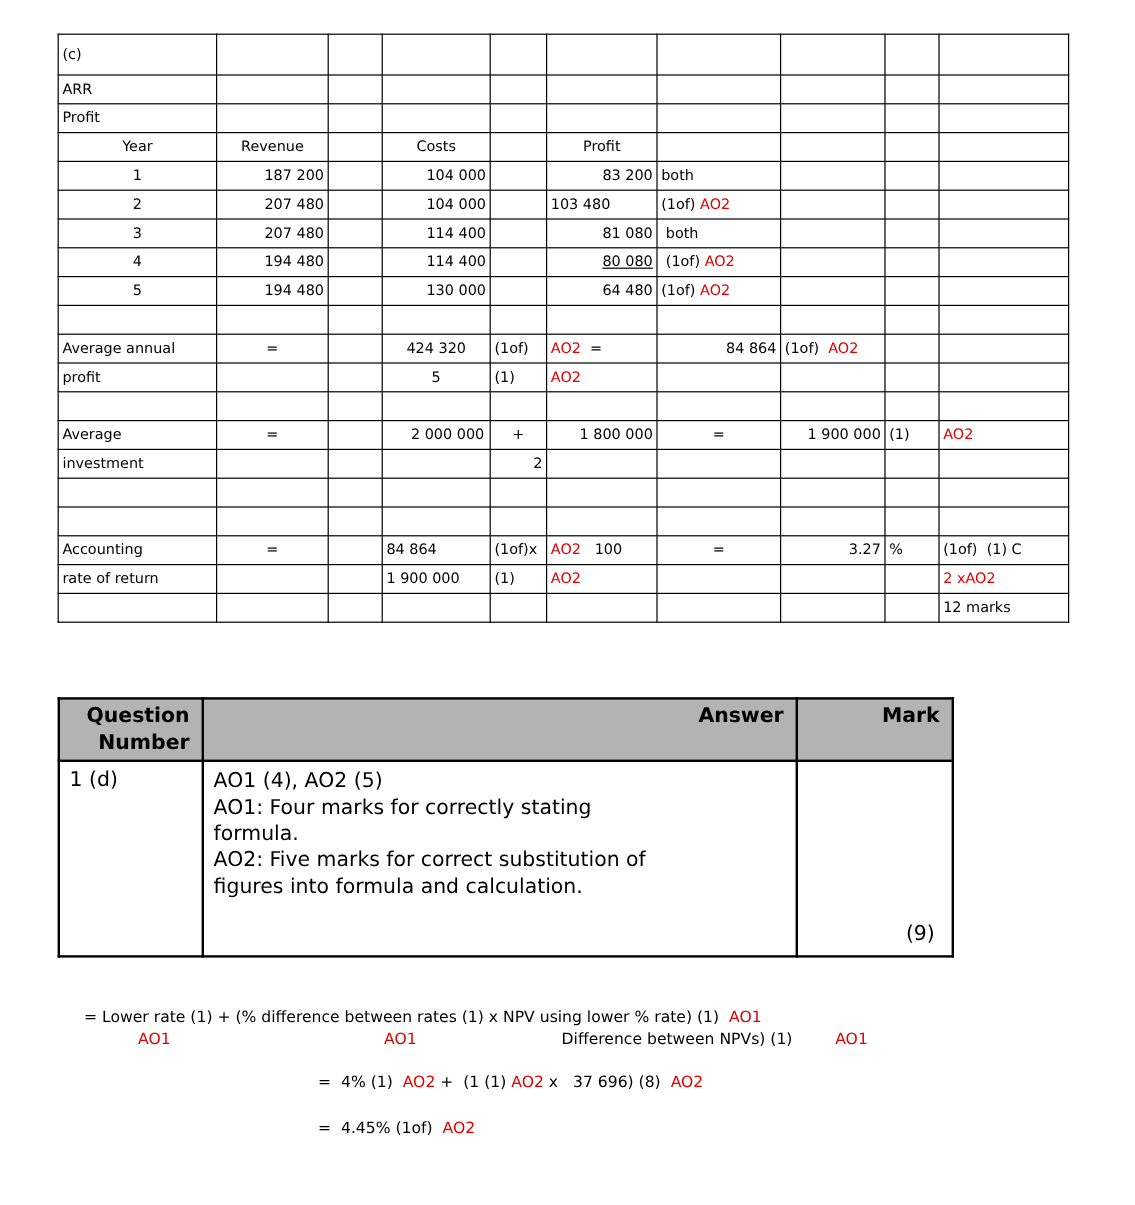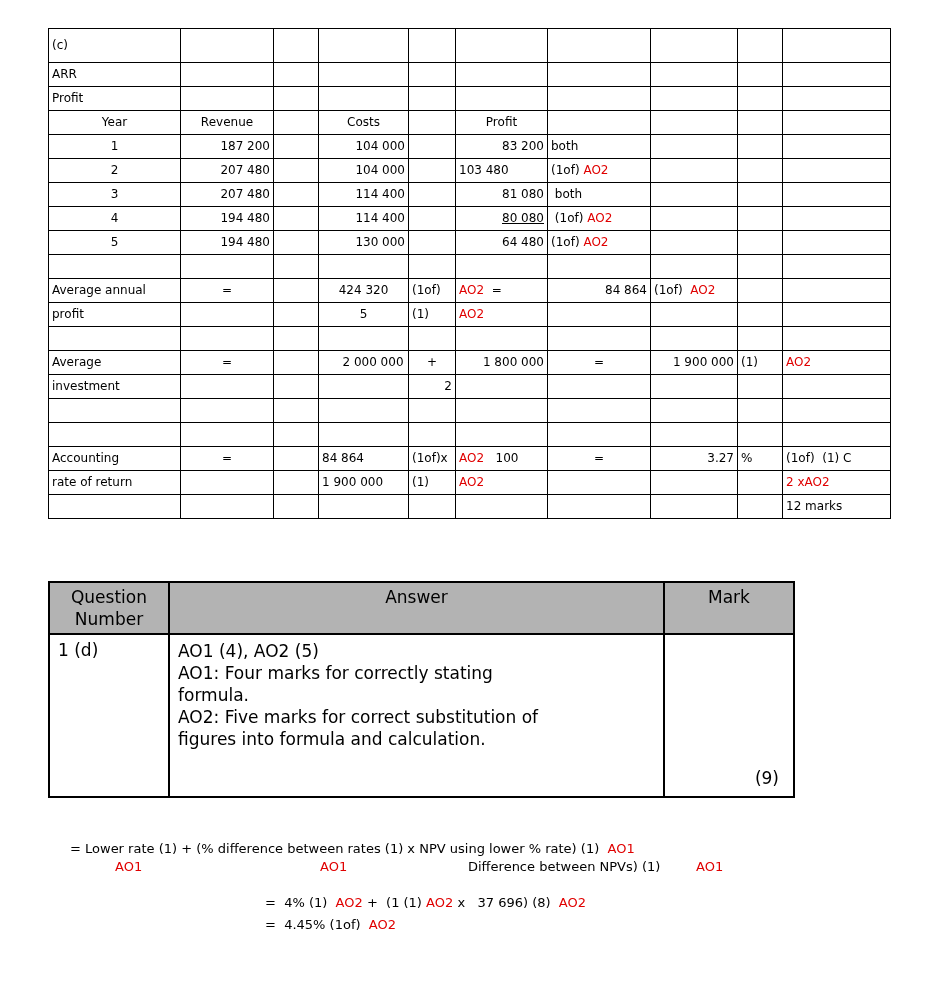--- a/index.html
+++ b/index.html
@@ -31,24 +31,24 @@
   
   #qa {
     border-collapse: collapse;
     table-layout: fixed;
     margin: 62px 0 0 48px;
     font-size: 17px;
   }
   #qa th, #qa td { border: 2px solid #000; }
   #qa thead th {
     background: var(--gray, #b3b3b3);
-    font-weight: normal;
-    text-align: center;
+    font-weight: bold;
+    text-align: right;
     vertical-align: top;
-    padding: 3px 0;
+    padding: 3px 10px;
     height: 38px;
     line-height: 22px;
   }
   #qa tbody td { vertical-align: top; padding: 5px 8px; height: 148px; }
   #qa td.m { vertical-align: bottom; text-align: right; padding: 5px 14px 8px 8px; }
   .answer-line { line-height: 22px; white-space: pre; }
 
   
   #irr { margin: 42px 0 0 48px; font-size: 13px; }
   .irr-line { position: relative; min-height: 18px; line-height: 18px; }
@@ -345,16 +345,16 @@
 
   <div id="irr">
       <div class="irr-line" style="padding-left: 22px;"><span class="seg">= Lower rate (1) + (% difference between rates (1) x </span><span class="seg u">NPV using lower % rate)</span><span class="seg"> (1)  </span><span class="seg red">AO1</span></div>
       <div class="irr-line">
         <span class="seg red" style="position: absolute; left: 67px;">AO1</span>
         <span class="seg red" style="position: absolute; left: 272px;">AO1</span>
         <span class="seg" style="position: absolute; left: 420px;">Difference between NPVs) (1)</span>
         <span class="seg red" style="position: absolute; left: 648px;">AO1</span>
       </div>
       <div class="irr-line" style="padding-left: 217px; margin-top: 18px;"><span class="seg">=  4% (1)  </span><span class="seg red">AO2</span><span class="seg"> +  (1 (1) </span><span class="seg red">AO2</span><span class="seg"> x  </span><span class="seg u"> 37 696) (8)</span><span class="seg">  </span><span class="seg red">AO2</span></div>
-      <div class="irr-line" style="padding-left: 217px; margin-top: 4px;"><span class="seg">=  4.45% (1of)  </span><span class="seg red">AO2</span></div>
+      <div class="irr-line" style="padding-left: 217px; margin-top: 20px;"><span class="seg">=  4.45% (1of)  </span><span class="seg red">AO2</span></div>
     </div>
 
 </div>
 
 </body></html>

